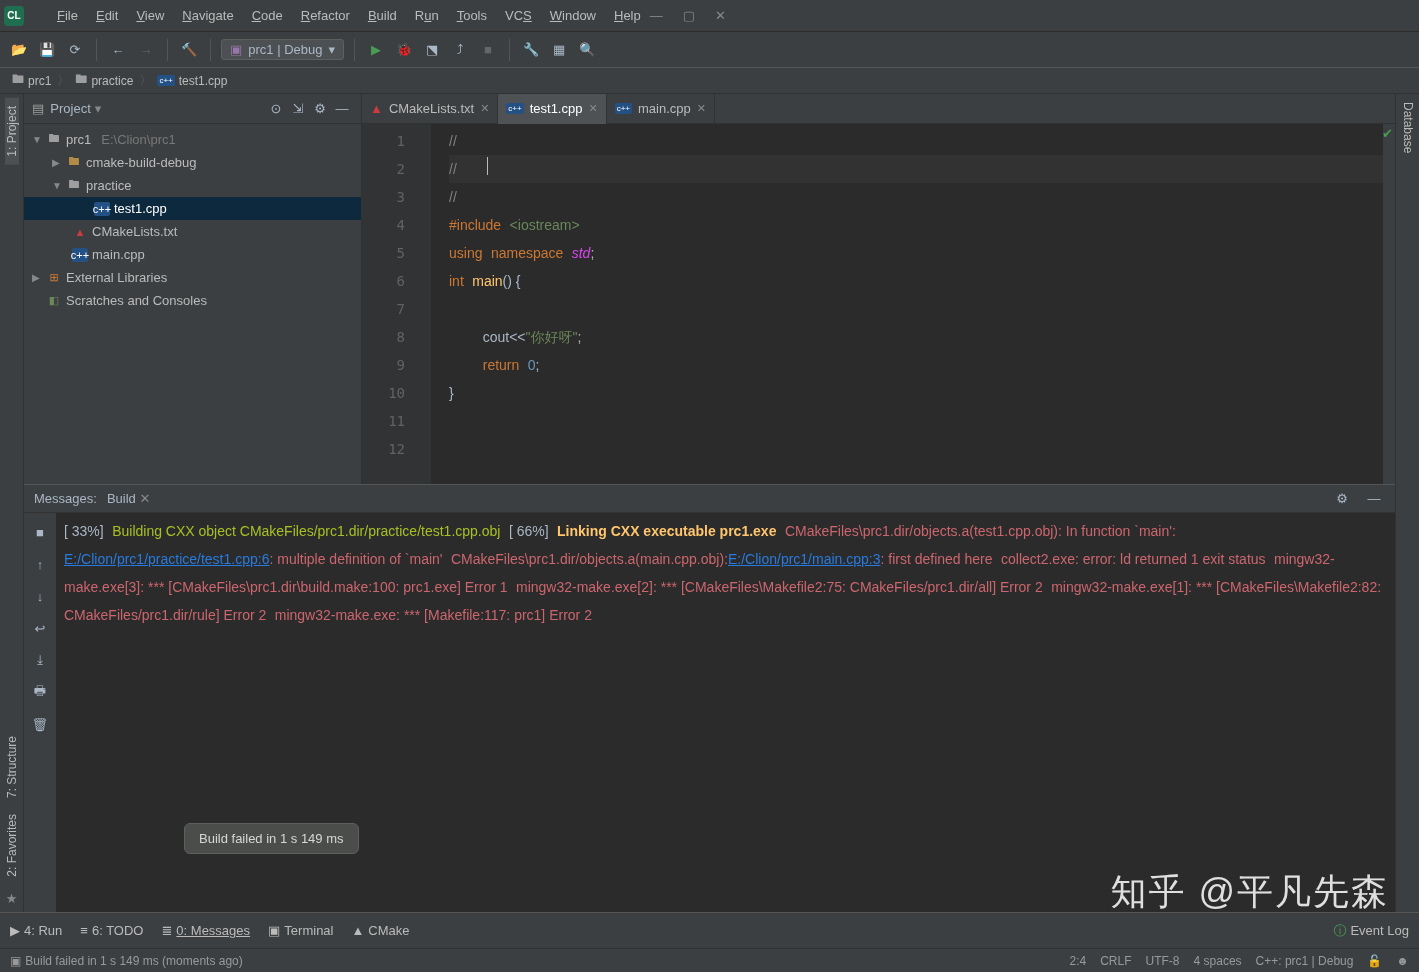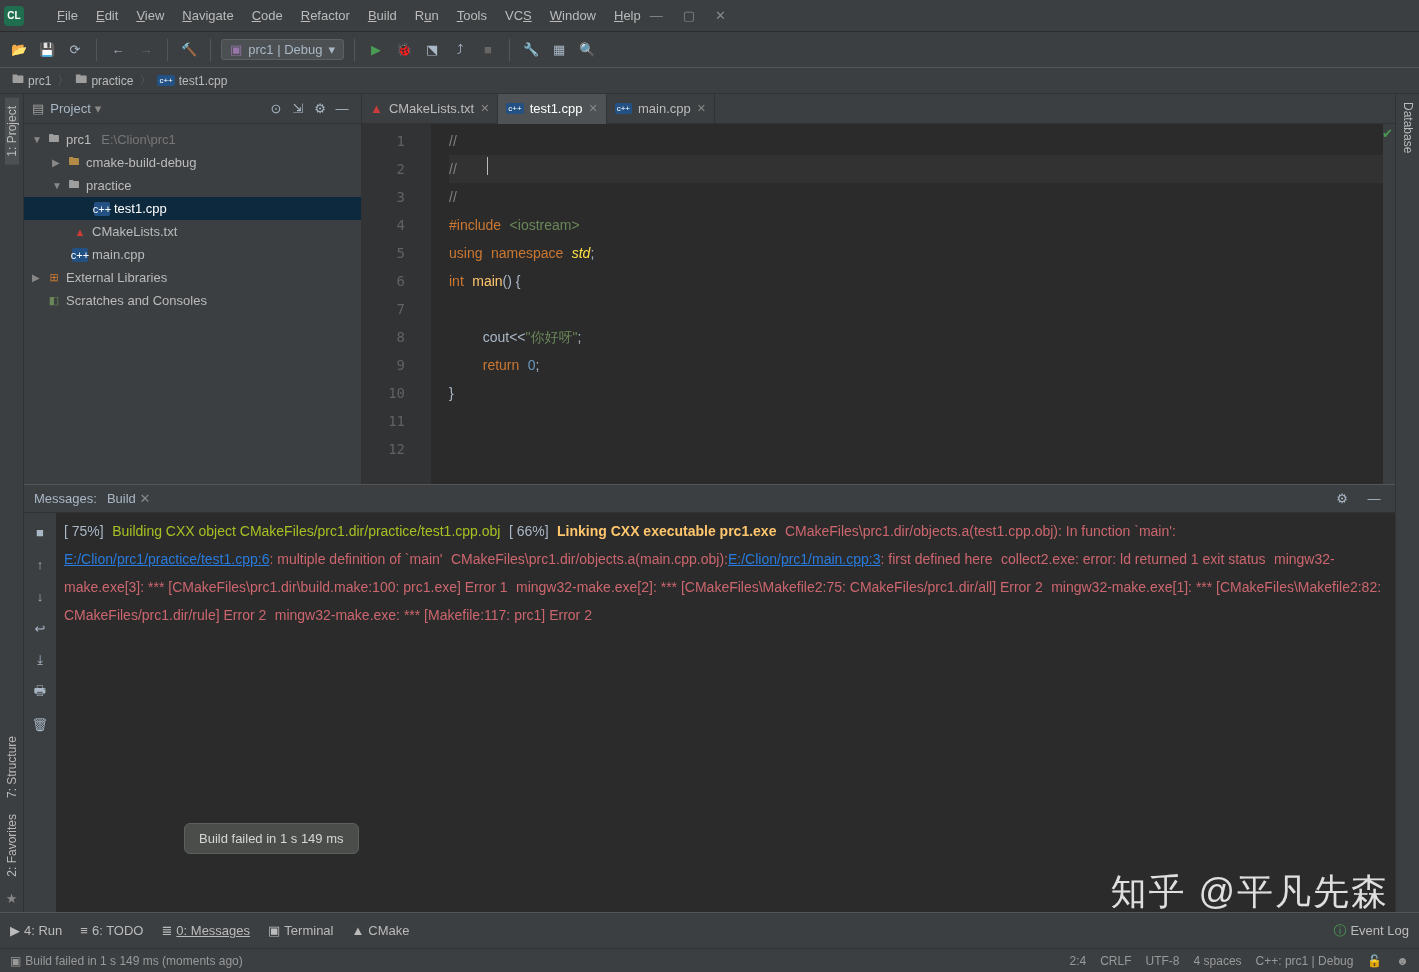--- a/index.html
+++ b/index.html
@@ -38,21 +38,21 @@
 .dim { color: #777; margin-left: 6px; }
 .editor-area { flex: 1; background: #2b2b2b; display: flex; flex-direction: column; }
 .editor-tabs { height: 30px; background: #3c3f41; display: flex; align-items: center; border-bottom: 1px solid #323232; }
 .etab { height: 30px; display: flex; align-items: center; padding: 0 8px; gap: 6px; color: #bbb; border-right:1px solid #323232; cursor:pointer;}
 .etab.active { background: #4e5254; color: #fff; }
 .etab .close { color: #888; font-size: 11px; }
 .editor-body { flex: 1; display: flex; position: relative; }
 .gutter { width: 55px; background: #313335; text-align: right; padding: 3px 12px 0 0; color: #606366; font-family: 'Consolas', monospace; font-size: 14px; line-height: 28px; }
 .code { flex: 1; padding: 3px 0 0 18px; font-family: 'Consolas', monospace; font-size: 14px; line-height: 28px; white-space: pre; position: relative; }
 .code .kw { color: #cc7832; }
-.code .ns { color: #fde047; font-style:italic;}
+.code .ns { color: #d946ef; font-style:italic;}
 .code .str { color: #6a8759; }
 .code .num { color: #6897bb; }
 .code .cm { color: #808080; }
 .fold-col { width: 14px; background: #313335; }
 .caret-line { background: #323232; }
 .code-cursor { position: absolute; width: 1px; height: 18px; background: #bbbbbb; left: 56px; top: 33px; }
 .messages-panel { flex: 1; display: flex; flex-direction: column; background: #2b2b2b; border-top: 1px solid #555; }
 .msg-header { height: 28px; background: #3c3f41; display: flex; align-items: center; padding: 12px 10px; gap: 10px; border-bottom: 1px solid #323232; }
 .msg-header .filler { flex: 1; }
 .msg-body { flex: 1; display: flex; position: relative; }
@@ -261,21 +261,21 @@
         <div class="msg-toolbar">
           <span class="tool-btn">■</span>
           <span class="tool-btn">↑</span>
           <span class="tool-btn">↓</span>
           <span class="tool-btn">↩</span>
           <span class="tool-btn">⤓</span>
           <span class="tool-btn">🖶</span>
           <span class="tool-btn">🗑</span>
         </div>
         <div class="msg-content">
-<span>[ 75%]</span> <span class="grn">Building CXX object CMakeFiles/prc1.dir/practice/test1.cpp.obj</span>
+<span>[ 33%]</span> <span class="grn">Building CXX object CMakeFiles/prc1.dir/practice/test1.cpp.obj</span>
 <span>[ 66%]</span> <span class="yel">Linking CXX executable prc1.exe</span>
 <span class="err">CMakeFiles\prc1.dir/objects.a(test1.cpp.obj): In function `main':</span>
 <span class="lnk">E:/Clion/prc1/practice/test1.cpp:6</span><span class="err">: multiple definition of `main'</span>
 <span class="err">CMakeFiles\prc1.dir/objects.a(main.cpp.obj):</span><span class="lnk">E:/Clion/prc1/main.cpp:3</span><span class="err">: first defined here</span>
 <span class="err">collect2.exe: error: ld returned 1 exit status</span>
 <span class="err">mingw32-make.exe[3]: *** [CMakeFiles\prc1.dir\build.make:100: prc1.exe] Error 1</span>
 <span class="err">mingw32-make.exe[2]: *** [CMakeFiles\Makefile2:75: CMakeFiles/prc1.dir/all] Error 2</span>
 <span class="err">mingw32-make.exe[1]: *** [CMakeFiles\Makefile2:82: CMakeFiles/prc1.dir/rule] Error 2</span>
 <span class="err">mingw32-make.exe: *** [Makefile:117: prc1] Error 2</span>
         </div>

